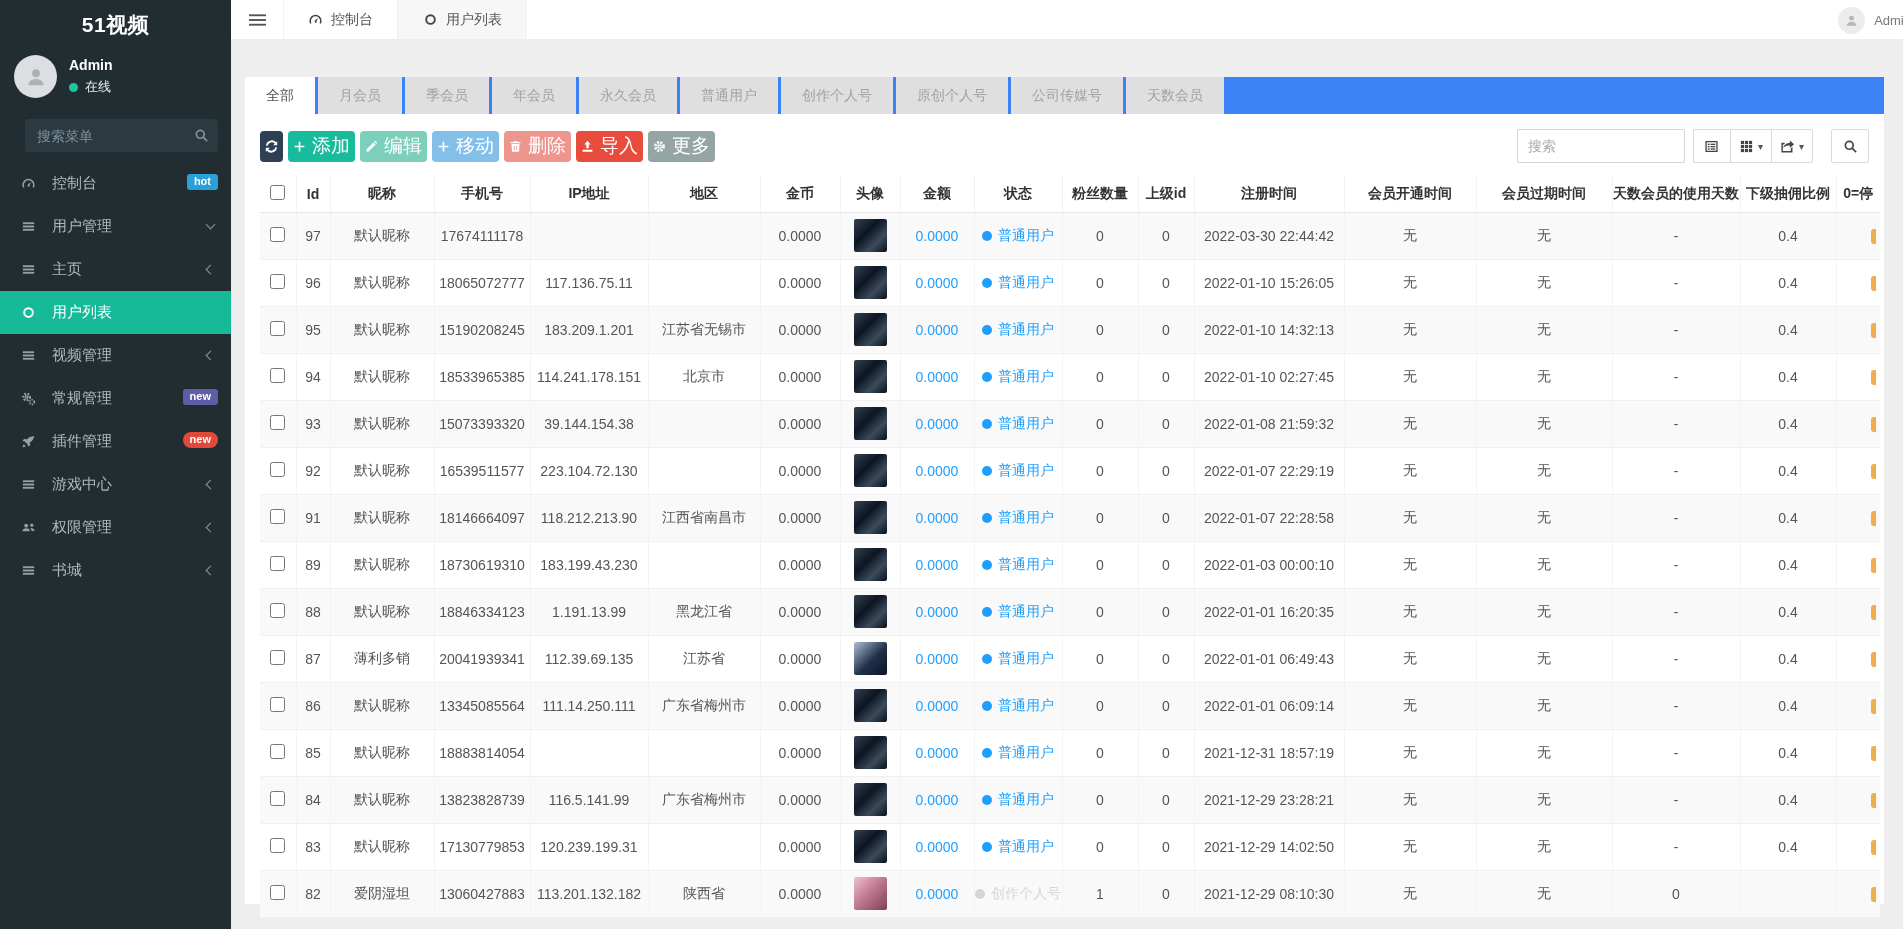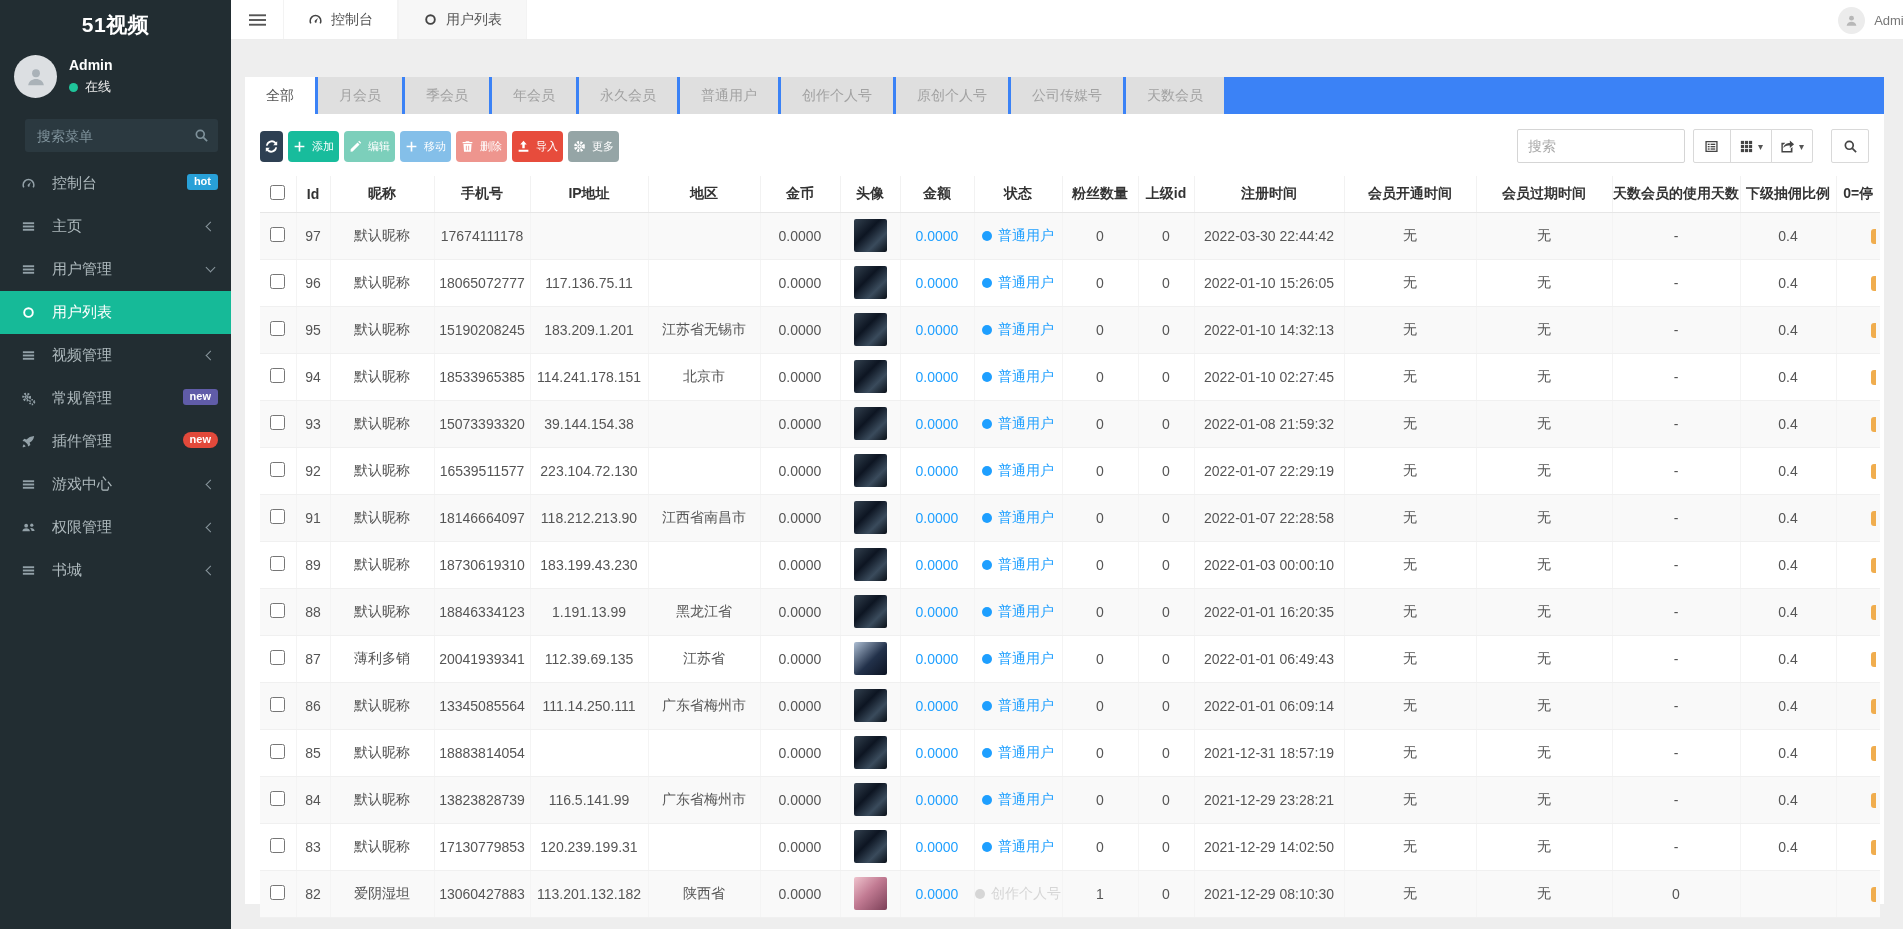--- a/index.html
+++ b/index.html
@@ -44,21 +44,21 @@
   .top-admin .avatar-sm svg { width:15px; height:15px; }
 
   
   .content { position:absolute; left:231px; right:0; top:40px; bottom:0; background:#eeeeee; padding:37px 19px 0 14px; }
   .filter-tabs { display:flex; height:37px; background:#3b82f6; width:1639px; }
   .ftab { padding:0 21px; line-height:37px; background:#dfdfdf; color:#a2a2a2; font-size:14px; margin-right:3px; cursor:pointer; white-space:nowrap; }
   .ftab.active { background:#fff; color:#555; }
   .card { width:1639px; background:#fff; height:790px; padding:12px 15px 0; }
 
   .toolbar { display:flex; align-items:center; margin-top:3px; position:relative; height:34px; }
-  .tbtn { display:inline-flex; align-items:center; gap:6px; height:31px; padding:0 5px; border:none; border-radius:4px; color:#fff; font-size:11px; margin-right:5px; cursor:pointer; font-family:Liberation Mono, monospace; }
+  .tbtn { display:inline-flex; align-items:center; gap:6px; height:31px; padding:0 5px; border:none; border-radius:4px; color:#fff; font-size:19px; margin-right:5px; cursor:pointer; font-family:Liberation Mono, monospace; }
   .tbtn .icn svg { width:13px; height:13px; }
   .toolbar-right { position:absolute; right:0; top:0; display:flex; align-items:center; }
   .tsearch { width:168px; height:34px; border:1px solid #d5d5d5; border-radius:2px; padding:4px 10px; font-size:14px; color:#555; outline:none; font-family:inherit; }
   .tsearch::placeholder { color:#aaa; }
   .view-group { display:flex; margin-left:8px; }
   .vbtn { height:34px; min-width:38px; padding:0 8px; background:#fff; border:1px solid #d9d9d9; margin-left:-1px; display:inline-flex; align-items:center; justify-content:center; color:#444; cursor:pointer; gap:4px; }
   .vbtn:first-child { border-radius:2px 0 0 2px; margin-left:0; }
   .vbtn:last-child { border-radius:0 2px 2px 0; }
   .vbtn .caret { font-size:10px; color:#555; }
   .vbtn svg { width:15px; height:15px; }
@@ -131,35 +131,35 @@
       <div class="menu-item">
         <span class="icn">
           <svg viewBox="0 0 16 16">
             <g fill="currentColor">
               <rect x="2" y="3.5" width="12" height="2"></rect>
               <rect x="2" y="7" width="12" height="2"></rect>
               <rect x="2" y="10.5" width="12" height="2"></rect>
             </g>
           </svg>
         </span>
-        <span>主页</span>
-        <span class="chev left"></span>
+        <span>用户管理</span>
+        <span class="chev down"></span>
       </div>
       <div class="menu-item">
         <span class="icn">
           <svg viewBox="0 0 16 16">
             <g fill="currentColor">
               <rect x="2" y="3.5" width="12" height="2"></rect>
               <rect x="2" y="7" width="12" height="2"></rect>
               <rect x="2" y="10.5" width="12" height="2"></rect>
             </g>
           </svg>
         </span>
-        <span>用户管理</span>
-        <span class="chev down"></span>
+        <span>主页</span>
+        <span class="chev left"></span>
       </div>
       <div class="menu-item active">
         <span class="icn">
           <svg viewBox="0 0 16 16">
             <circle cx="8" cy="8" r="4.6" fill="none" stroke="currentColor" stroke-width="2"></circle>
           </svg>
         </span>
         <span>用户列表</span>
       </div>
       <div class="menu-item">

